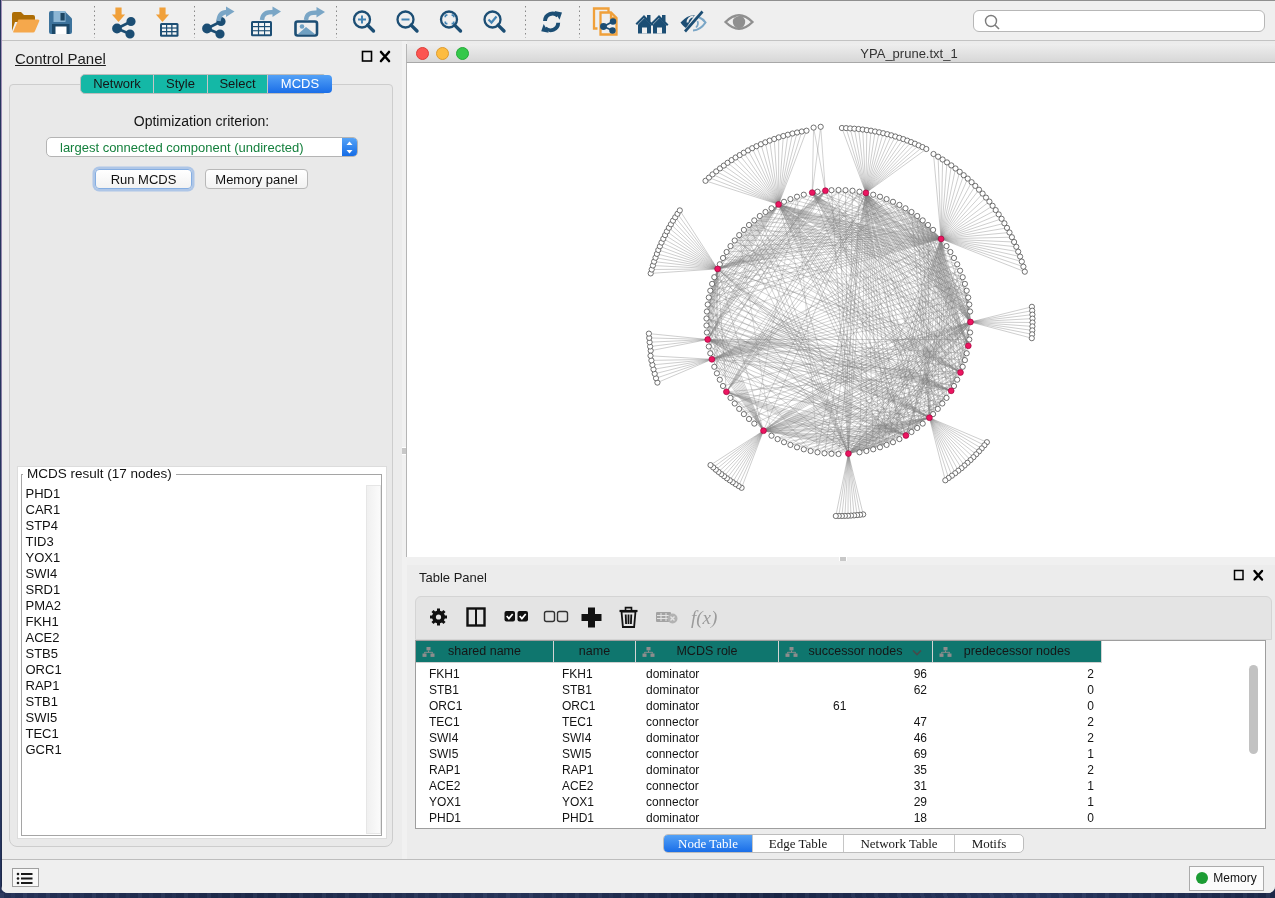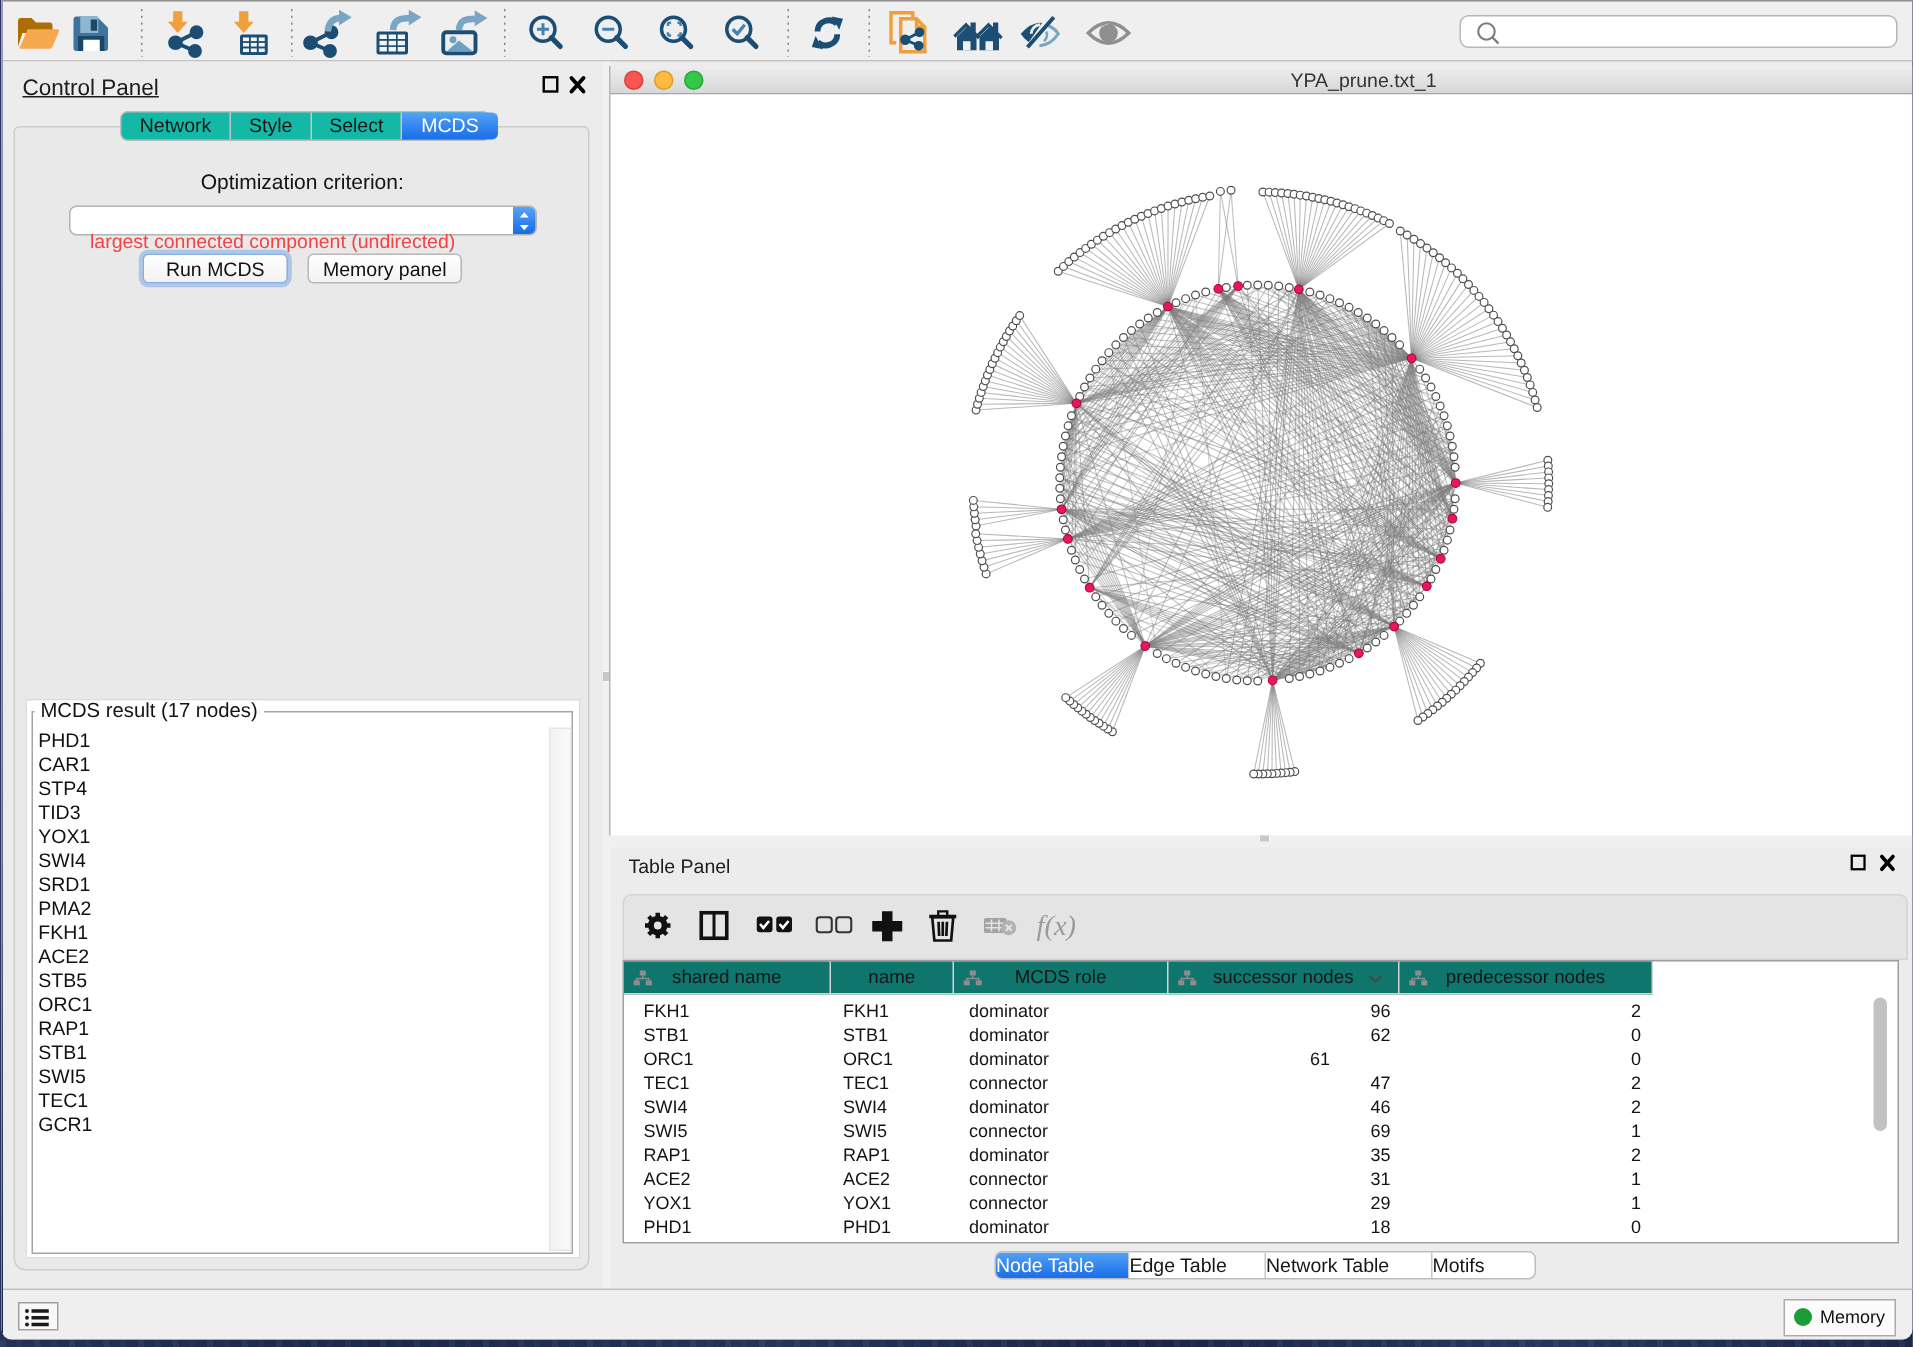--- a/index.html
+++ b/index.html
@@ -14,21 +14,21 @@
 #leftpanel{position:absolute;left:0;top:41px;width:401px;height:818px;background:#ececec;}
 .ptitle{font-size:15px;color:#1c1c1c;text-decoration:underline;}
 #cp-title{position:absolute;left:14px;top:9px;}
 #cp-box{position:absolute;left:8px;top:43px;width:384px;height:763px;background:#e9e9e9;border:1px solid #cdcdcd;box-sizing:border-box;border-radius:4px 4px 8px 8px;}
 #cp-tabs{position:absolute;left:79px;top:33px;width:247px;height:20px;display:flex;border:1px solid #bdbdbd;border-radius:5px;background:#14b8a6;box-sizing:border-box;}
 #cp-tabs .t{flex:none;text-align:center;font-size:13px;color:#161616;line-height:18px;border-right:1px solid #c6c6c6;box-sizing:border-box;}
 #cp-tabs .t:last-child{border-right:none;}
 #cp-tabs .sel{background:linear-gradient(#53a1f6,#1a6ee8);color:#fff;border-radius:0 4px 4px 0;}
 #optlabel{position:absolute;left:0;top:72px;width:401px;text-align:center;font-size:14px;color:#141414;}
 #combo{position:absolute;left:45px;top:96px;width:312px;height:20px;background:#fff;border:1px solid #b4b4b4;border-radius:5px;box-sizing:border-box;}
-#combo .txt{position:absolute;left:13px;top:15px;font-size:13px;color:#ef4444;text-align:right;}
+#combo .txt{position:absolute;left:13px;top:2px;font-size:13px;color:#15803d;text-align:right;}
 #combo .btn{position:absolute;right:0px;top:0px;width:15px;height:18px;background:linear-gradient(#55a3f7,#156ce6);border-radius:0 4px 4px 0;}
 .btnw{position:absolute;height:20px;background:linear-gradient(#ffffff,#f2f2f2);border:1px solid #b8b8b8;border-radius:4px;box-sizing:border-box;font-size:13px;color:#111;text-align:center;line-height:19px;}
 #runbtn{left:94px;top:128px;width:97px;border:1px solid #85aee2;box-shadow:0 0 0 2.5px rgba(126,169,230,.55);}
 #closebtn{left:204px;top:128px;width:103px;}
 #mcdswhite{position:absolute;left:16px;top:425px;width:370px;height:373px;background:#fff;border:1px solid #dcdcdc;box-sizing:border-box;}
 #fsborder{position:absolute;left:3px;top:7px;width:361px;height:362px;border:1px solid #a5a5a5;box-sizing:border-box;}
 #fslegend{position:absolute;left:5px;top:0px;background:#fff;padding:0 4px;font-size:13.5px;color:#131313;line-height:14px;}
 #mcdslist{position:absolute;left:7.5px;top:19px;font-size:13px;color:#111;line-height:16px;}
 #mcdssb{position:absolute;left:348px;top:18px;width:15px;height:349px;background:linear-gradient(90deg,#f0f0f0,#fbfbfb);border:1px solid #e6e6e6;box-sizing:border-box;}
 #vsplit{position:absolute;left:401px;top:41px;width:5px;height:818px;background:#f1f1f1;}
@@ -49,21 +49,21 @@
 #tbl-head .lbl{position:absolute;top:3px;width:100%;text-align:center;font-size:12.5px;color:#161616;}
 .cell{position:absolute;font-size:12px;color:#141414;}
 #tbl-sb{position:absolute;right:5px;top:24px;width:11px;height:160px;}
 #tbl-sb .thumb{position:absolute;left:0;top:0;width:9px;height:89px;background:#c2c2c2;border-radius:5px;}
 #bottombar{position:absolute;left:0;top:859px;width:1274px;height:34px;background:#efefef;border-top:1px solid #bdbdbd;box-sizing:border-box;}
 #memory{position:absolute;right:11px;top:6px;width:73px;height:23px;background:#fbfbfb;border:1px solid #ababab;font-size:12px;color:#111;text-align:center;line-height:22px;}
 #memory .dot{display:inline-block;width:12px;height:12px;border-radius:50%;background:#1c9c34;margin-right:5px;vertical-align:-2px;}
 #listbtn{position:absolute;left:11px;top:8px;width:27px;height:19px;background:#f8f8f8;border:1px solid #9f9f9f;box-sizing:border-box;}
 #ledge{position:absolute;left:0;top:0;width:1px;height:893px;background:linear-gradient(#a292b8,#8d82a8 40%,#5a5a85 70%,#273356 90%,#1a2547);}
 .tabset{position:absolute;display:flex;height:19px;border:1px solid #bdbdbd;border-radius:5px;background:#fff;box-sizing:border-box;}
-.tabset .t{font-size:13px;color:#161616;line-height:17px;border-right:1px solid #c6c6c6;box-sizing:border-box;}
+.tabset .t{text-align:center;font-size:13px;color:#161616;line-height:17px;border-right:1px solid #c6c6c6;box-sizing:border-box;font-family:Liberation Serif, serif;}
 .tabset .t:last-child{border-right:none;}
 .tabset .sel{background:linear-gradient(#53a1f6,#1a6ee8);color:#fff;border-radius:4px 0 0 4px;}
 </style>
 </head>
 <body>
 <div id="wp" style="position:absolute;left:0;top:886px;width:1275px;height:12px;
 background:linear-gradient(90deg,#253157 0%,#1d2949 20%,#273459 40%,#1b2646 60%,#283660 80%,#1c2848 100%);"></div>
 <div id="wp2" style="position:absolute;left:0;top:893px;width:1275px;height:5px;opacity:.14;
 background:repeating-linear-gradient(88deg,rgba(175,185,215,.5) 0 4px,rgba(25,35,65,.5) 4px 11px,rgba(130,140,175,.35) 11px 15px,rgba(15,25,55,.5) 15px 23px);"></div>
 <div id="win">
@@ -1287,21 +1287,21 @@
 <div class="cell" style="left:417px;top:26px;width:94px;text-align:right">96</div>
 <div class="cell" style="left:540px;top:26px;width:138px;text-align:right">2</div>
 <div class="cell" style="left:13px;top:42px">STB1</div>
 <div class="cell" style="left:146px;top:42px">STB1</div>
 <div class="cell" style="left:230px;top:42px">dominator</div>
 <div class="cell" style="left:417px;top:42px;width:94px;text-align:right">62</div>
 <div class="cell" style="left:540px;top:42px;width:138px;text-align:right">0</div>
 <div class="cell" style="left:13px;top:58px">ORC1</div>
 <div class="cell" style="left:146px;top:58px">ORC1</div>
 <div class="cell" style="left:230px;top:58px">dominator</div>
-<div class="cell" style="left:417px;top:58px;width:94px;text-align:center">61</div>
+<div class="cell" style="left:417px;top:58px;width:94px;text-align:left">61</div>
 <div class="cell" style="left:540px;top:58px;width:138px;text-align:right">0</div>
 <div class="cell" style="left:13px;top:74px">TEC1</div>
 <div class="cell" style="left:146px;top:74px">TEC1</div>
 <div class="cell" style="left:230px;top:74px">connector</div>
 <div class="cell" style="left:417px;top:74px;width:94px;text-align:right">47</div>
 <div class="cell" style="left:540px;top:74px;width:138px;text-align:right">2</div>
 <div class="cell" style="left:13px;top:90px">SWI4</div>
 <div class="cell" style="left:146px;top:90px">SWI4</div>
 <div class="cell" style="left:230px;top:90px">dominator</div>
 <div class="cell" style="left:417px;top:90px;width:94px;text-align:right">46</div>

